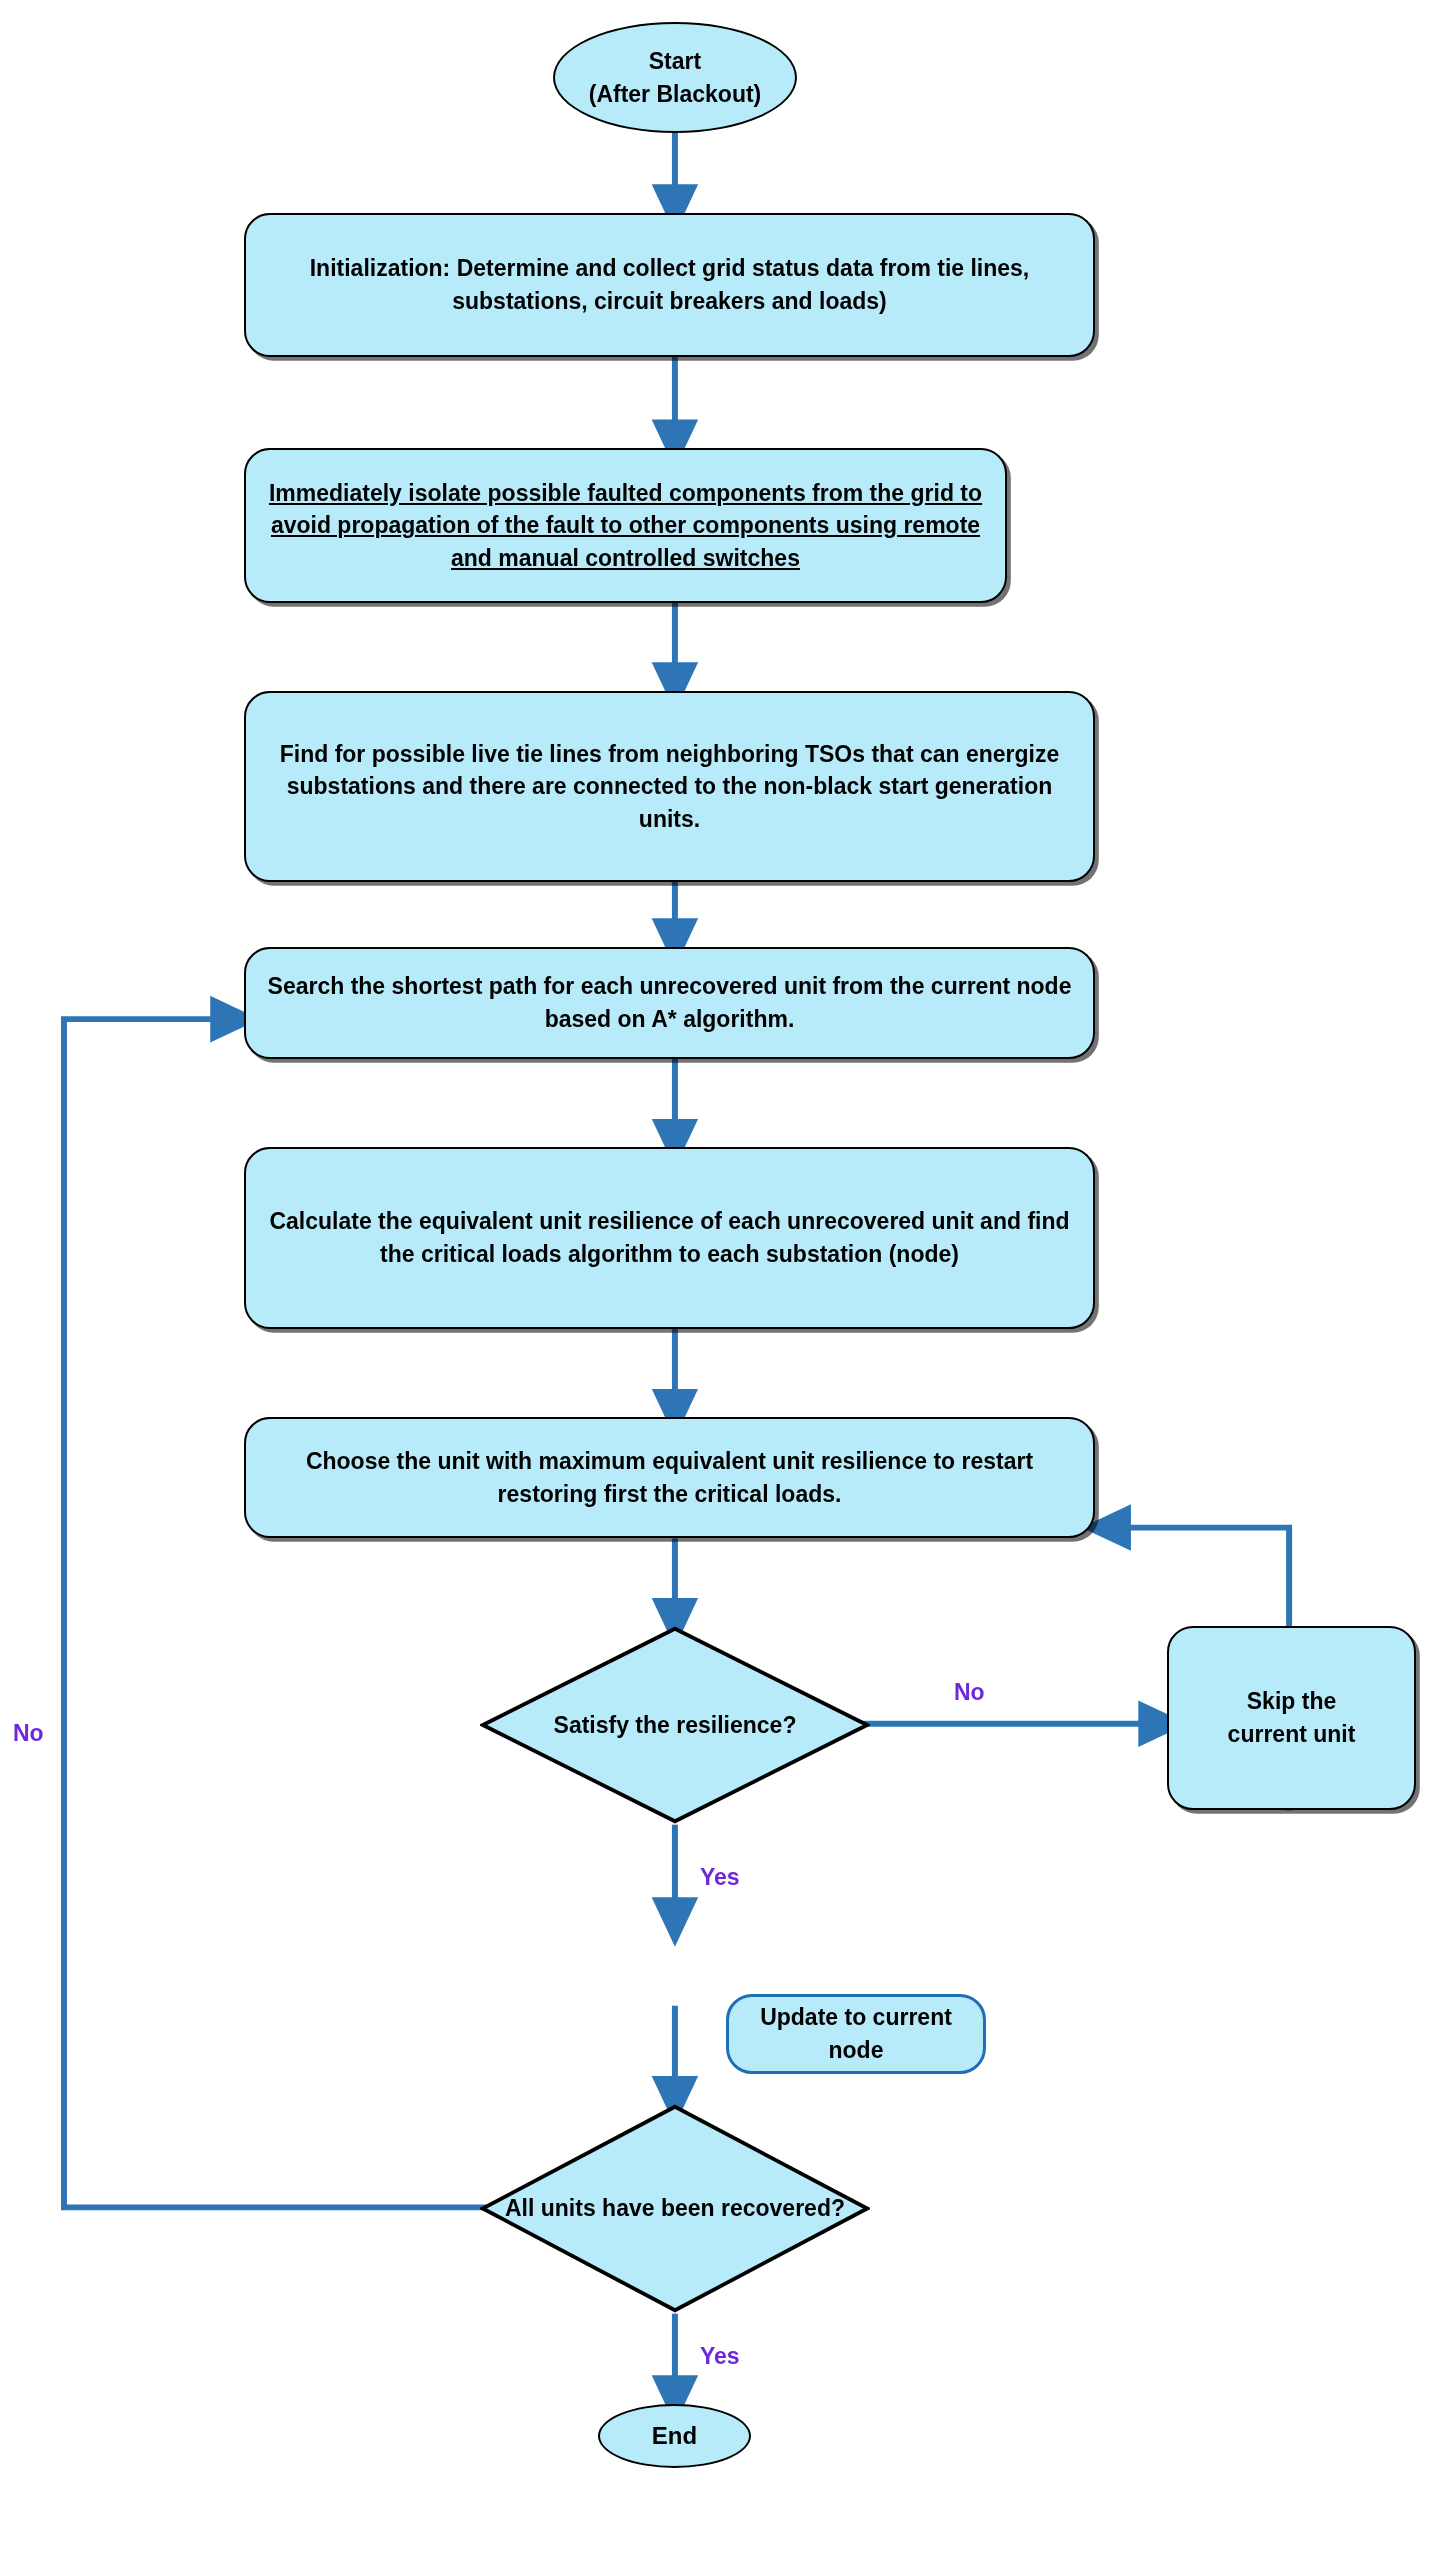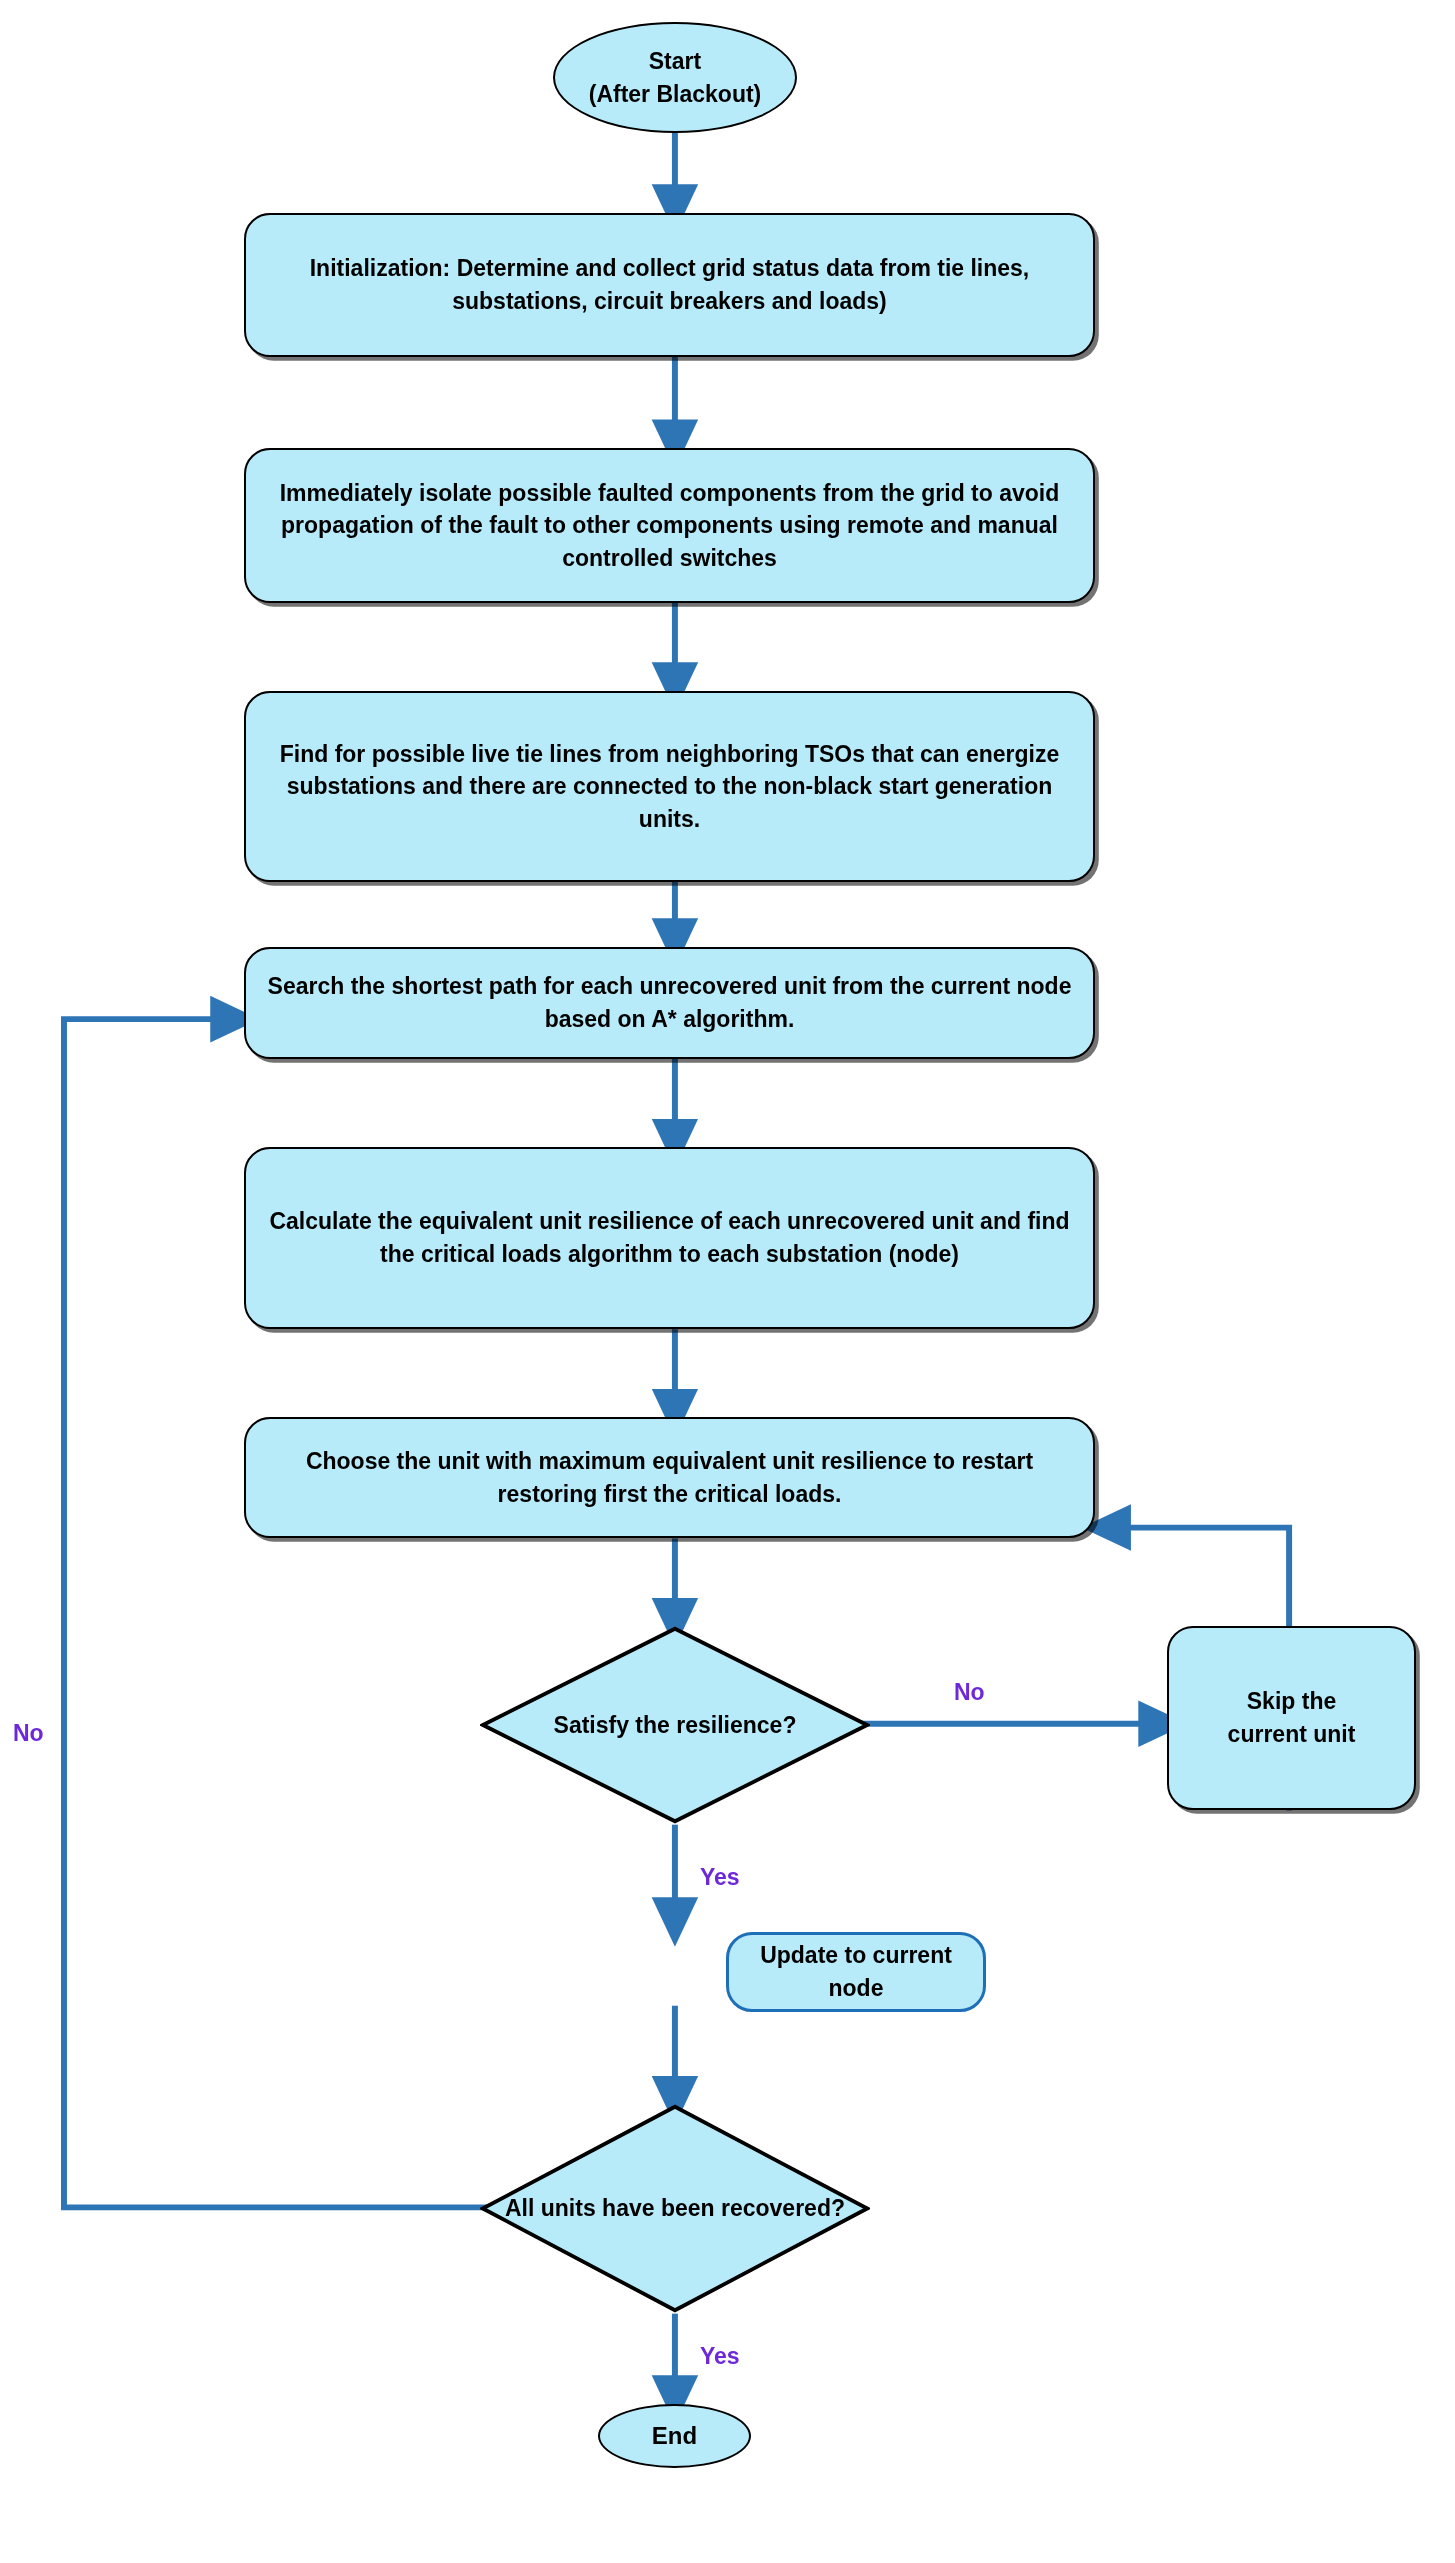--- a/index.html
+++ b/index.html
@@ -133,21 +133,21 @@
 
   <div class="node term" style="left:553px; top:22px; width:244px; height:111px;">
     <span class="txt">Start
 (After Blackout)</span>
   </div>
 
   <div class="node proc" style="left:244px; top:213px; width:851px; height:144px;">
     <span class="txt">Initialization: Determine and collect grid status data from tie lines, substations, circuit breakers and loads)</span>
   </div>
 
-  <div class="node proc" style="left:244px; top:448px; width:851px; height:155px;">
+  <div class="node proc" style="left:244px; top:448px; width:763px; height:155px;text-decoration:underline;">
     <span class="txt">Immediately isolate possible faulted components from the grid to avoid propagation of the fault to other components using remote and manual controlled switches</span>
   </div>
 
   <div class="node proc" style="left:244px; top:691px; width:851px; height:191px;">
     <span class="txt">Find for possible live tie lines from neighboring TSOs that can energize substations and there are connected to the non-black start generation units.</span>
   </div>
 
   <div class="node proc" style="left:244px; top:947px; width:851px; height:112px;">
     <span class="txt">Search the shortest path for each unrecovered unit from the current node based on A* algorithm.</span>
   </div>
@@ -166,21 +166,21 @@
     </svg>
     <div class="diamond-label">Satisfy the
 resilience?</div>
   </div>
 
   <div class="node proc" style="left:1167px; top:1626px; width:249px; height:184px;">
     <span class="txt">Skip the
 current unit</span>
   </div>
 
-  <div class="node proc-blue" style="left:726px; top:1932px; width:260px; height:80px; position:absolute;">
+  <div class="node proc-blue" style="left:726px; top:1994px; width:260px; height:80px; position:absolute;">
     <span class="txt">Update to current node</span>
   </div>
 
   <div class="diamond-wrap" style="left:480px; top:2104px; width:390px; height:209px;">
     <svg width="390" height="209" viewBox="0 0 720 386">
       <polygon points="360,5 715,193 360,381 5,193" fill="#B8EBFA" stroke="#000000" stroke-width="7"></polygon>
     </svg>
     <div class="diamond-label">All units have
 been
 recovered?</div>

